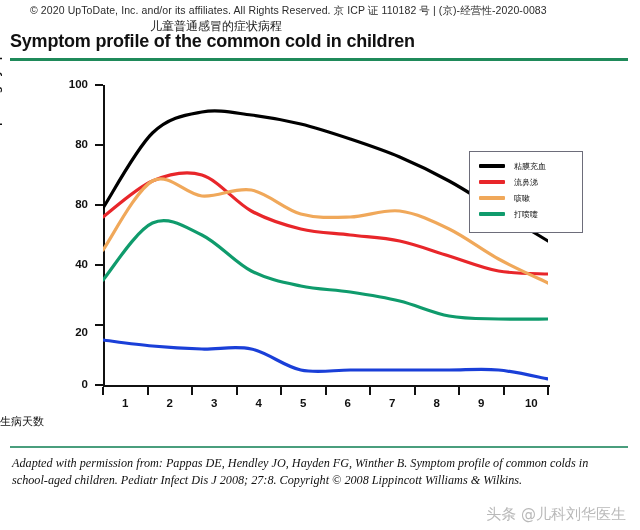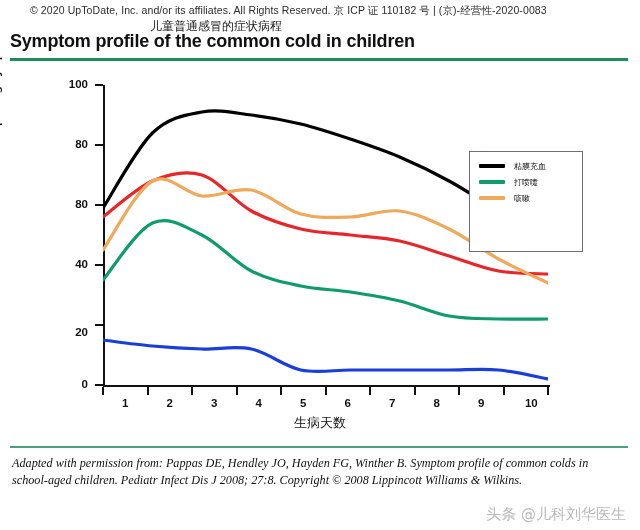--- a/index.html
+++ b/index.html
@@ -54,33 +54,33 @@
     position:absolute;width:30px;text-align:right;
     font-size:11.5px;font-weight:bold;color:#111;
   }
 
   .xtick{position:absolute;top:325px;width:2px;height:8px;background:#111;}
   .xtick-label{
     position:absolute;top:335px;width:24px;text-align:center;
     font-size:11.5px;font-weight:bold;color:#111;
   }
   .xlabel{
-    position:absolute;top:352px;left:0;width:640px;text-align:center;
-    font-size:13px;color:#111;font-family:"DejaVu Sans",sans-serif;
+    position:absolute;top:352px;left:0;width:640px;
+    font-size:11px;color:#111;font-family:"DejaVu Sans",sans-serif;
   }
 
   
   .symptoms{
     position:absolute;left:163px;top:258px;
     font-size:12.5px;font-weight:bold;line-height:14.2px;color:#111;
   }
 
   
   .legend{
-    position:absolute;left:469px;top:89px;width:114px;height:101px;
+    position:absolute;left:469px;top:89px;width:114px;height:82px;
     border:1.5px solid #6d6d7a;background:#fff;box-sizing:border-box;
     padding:7px 0 0 9px;
   }
   .legend-row{display:flex;align-items:center;height:14px;margin-bottom:2px;}
   .legend-swatch{width:26px;height:4px;border-radius:1px;flex:0 0 auto;}
   .legend-text{
     margin-left:9px;font-size:8px;color:#111;white-space:nowrap;
     font-family:"DejaVu Sans",sans-serif;
   }
 
@@ -160,26 +160,30 @@
         <path d="M 0.00 255.00 C 8.24 256.00, 32.96 259.50, 49.44 261.00 C 65.93 262.50, 82.41 263.50, 98.89 264.00 C 115.37 264.50, 131.85 260.50, 148.33 264.00 C 164.81 267.50, 181.30 281.50, 197.78 285.00 C 214.26 288.50, 230.74 285.00, 247.22 285.00 C 263.70 285.00, 280.19 285.00, 296.67 285.00 C 313.15 285.00, 329.63 285.00, 346.11 285.00 C 362.59 285.00, 379.07 283.50, 395.56 285.00 C 412.04 286.50, 436.76 292.50, 445.00 294.00" fill="none" stroke="#1a3fd8" stroke-width="3.2" stroke-linecap="round" stroke-linejoin="round"></path>
       </svg>
 
 
     <div class="legend" id="legend">
         <div class="legend-row">
           <span class="legend-swatch" style="background: rgb(0, 0, 0);"></span>
           <span class="legend-text">粘膜充血</span>
         </div>
         <div class="legend-row">
-          <span class="legend-swatch" style="background: rgb(15, 155, 108);"></span>
-          <span class="legend-text">打喷嚏</span>
+          <span class="legend-swatch" style="background: rgb(232, 38, 42);"></span>
+          <span class="legend-text">流鼻涕</span>
         </div>
         <div class="legend-row">
           <span class="legend-swatch" style="background: rgb(240, 168, 90);"></span>
           <span class="legend-text">咳嗽</span>
+        </div>
+        <div class="legend-row">
+          <span class="legend-swatch" style="background: rgb(15, 155, 108);"></span>
+          <span class="legend-text">打喷嚏</span>
         </div>
       </div>
 
     <div class="xlabel">生病天数</div>
   </div>
 
   <div class="rule rule-bottom"></div>
   <div class="caption">Adapted with permission from: Pappas DE, Hendley JO, Hayden FG, Winther B. Symptom profile of common colds in school-aged children. Pediatr Infect Dis J 2008; 27:8. Copyright © 2008 Lippincott Williams &amp; Wilkins.</div>
   <div class="watermark">头条 @儿科刘华医生</div>
 

